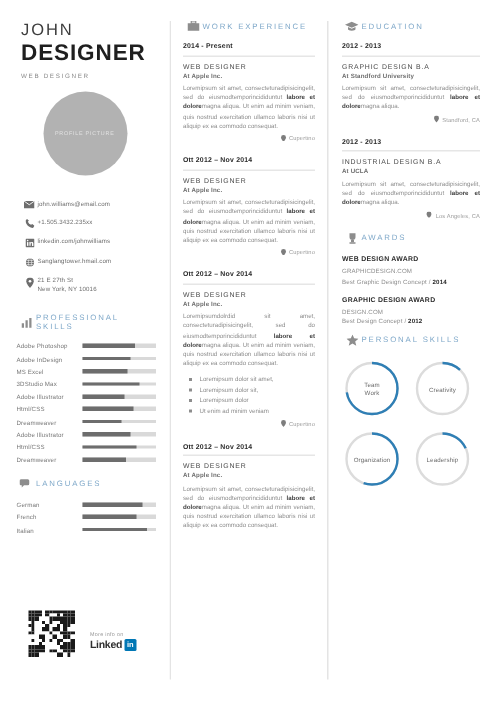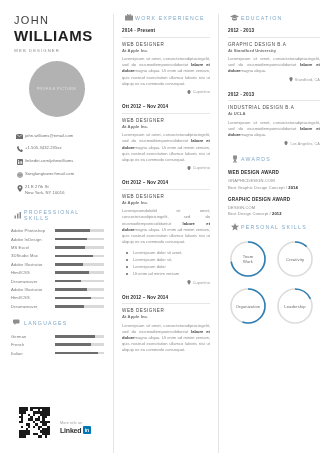--- a/index.html
+++ b/index.html
@@ -92,21 +92,21 @@
 </style>
 </head>
 <body>
 
 <div class="page">
 
   <div class="left">
 
     <div class="name-block">
       <div class="fname">JOHN</div>
-      <div class="lname">WILLIAMS</div>
+      <div class="lname">DESIGNER</div>
       <div class="role">WEB DESIGNER</div>
     </div>
 
     <div class="avatar-wrap">
       <div class="avatar">
         <span>PROFILE PICTURE</span>
       </div>
     </div>
 
     <div class="contacts">

